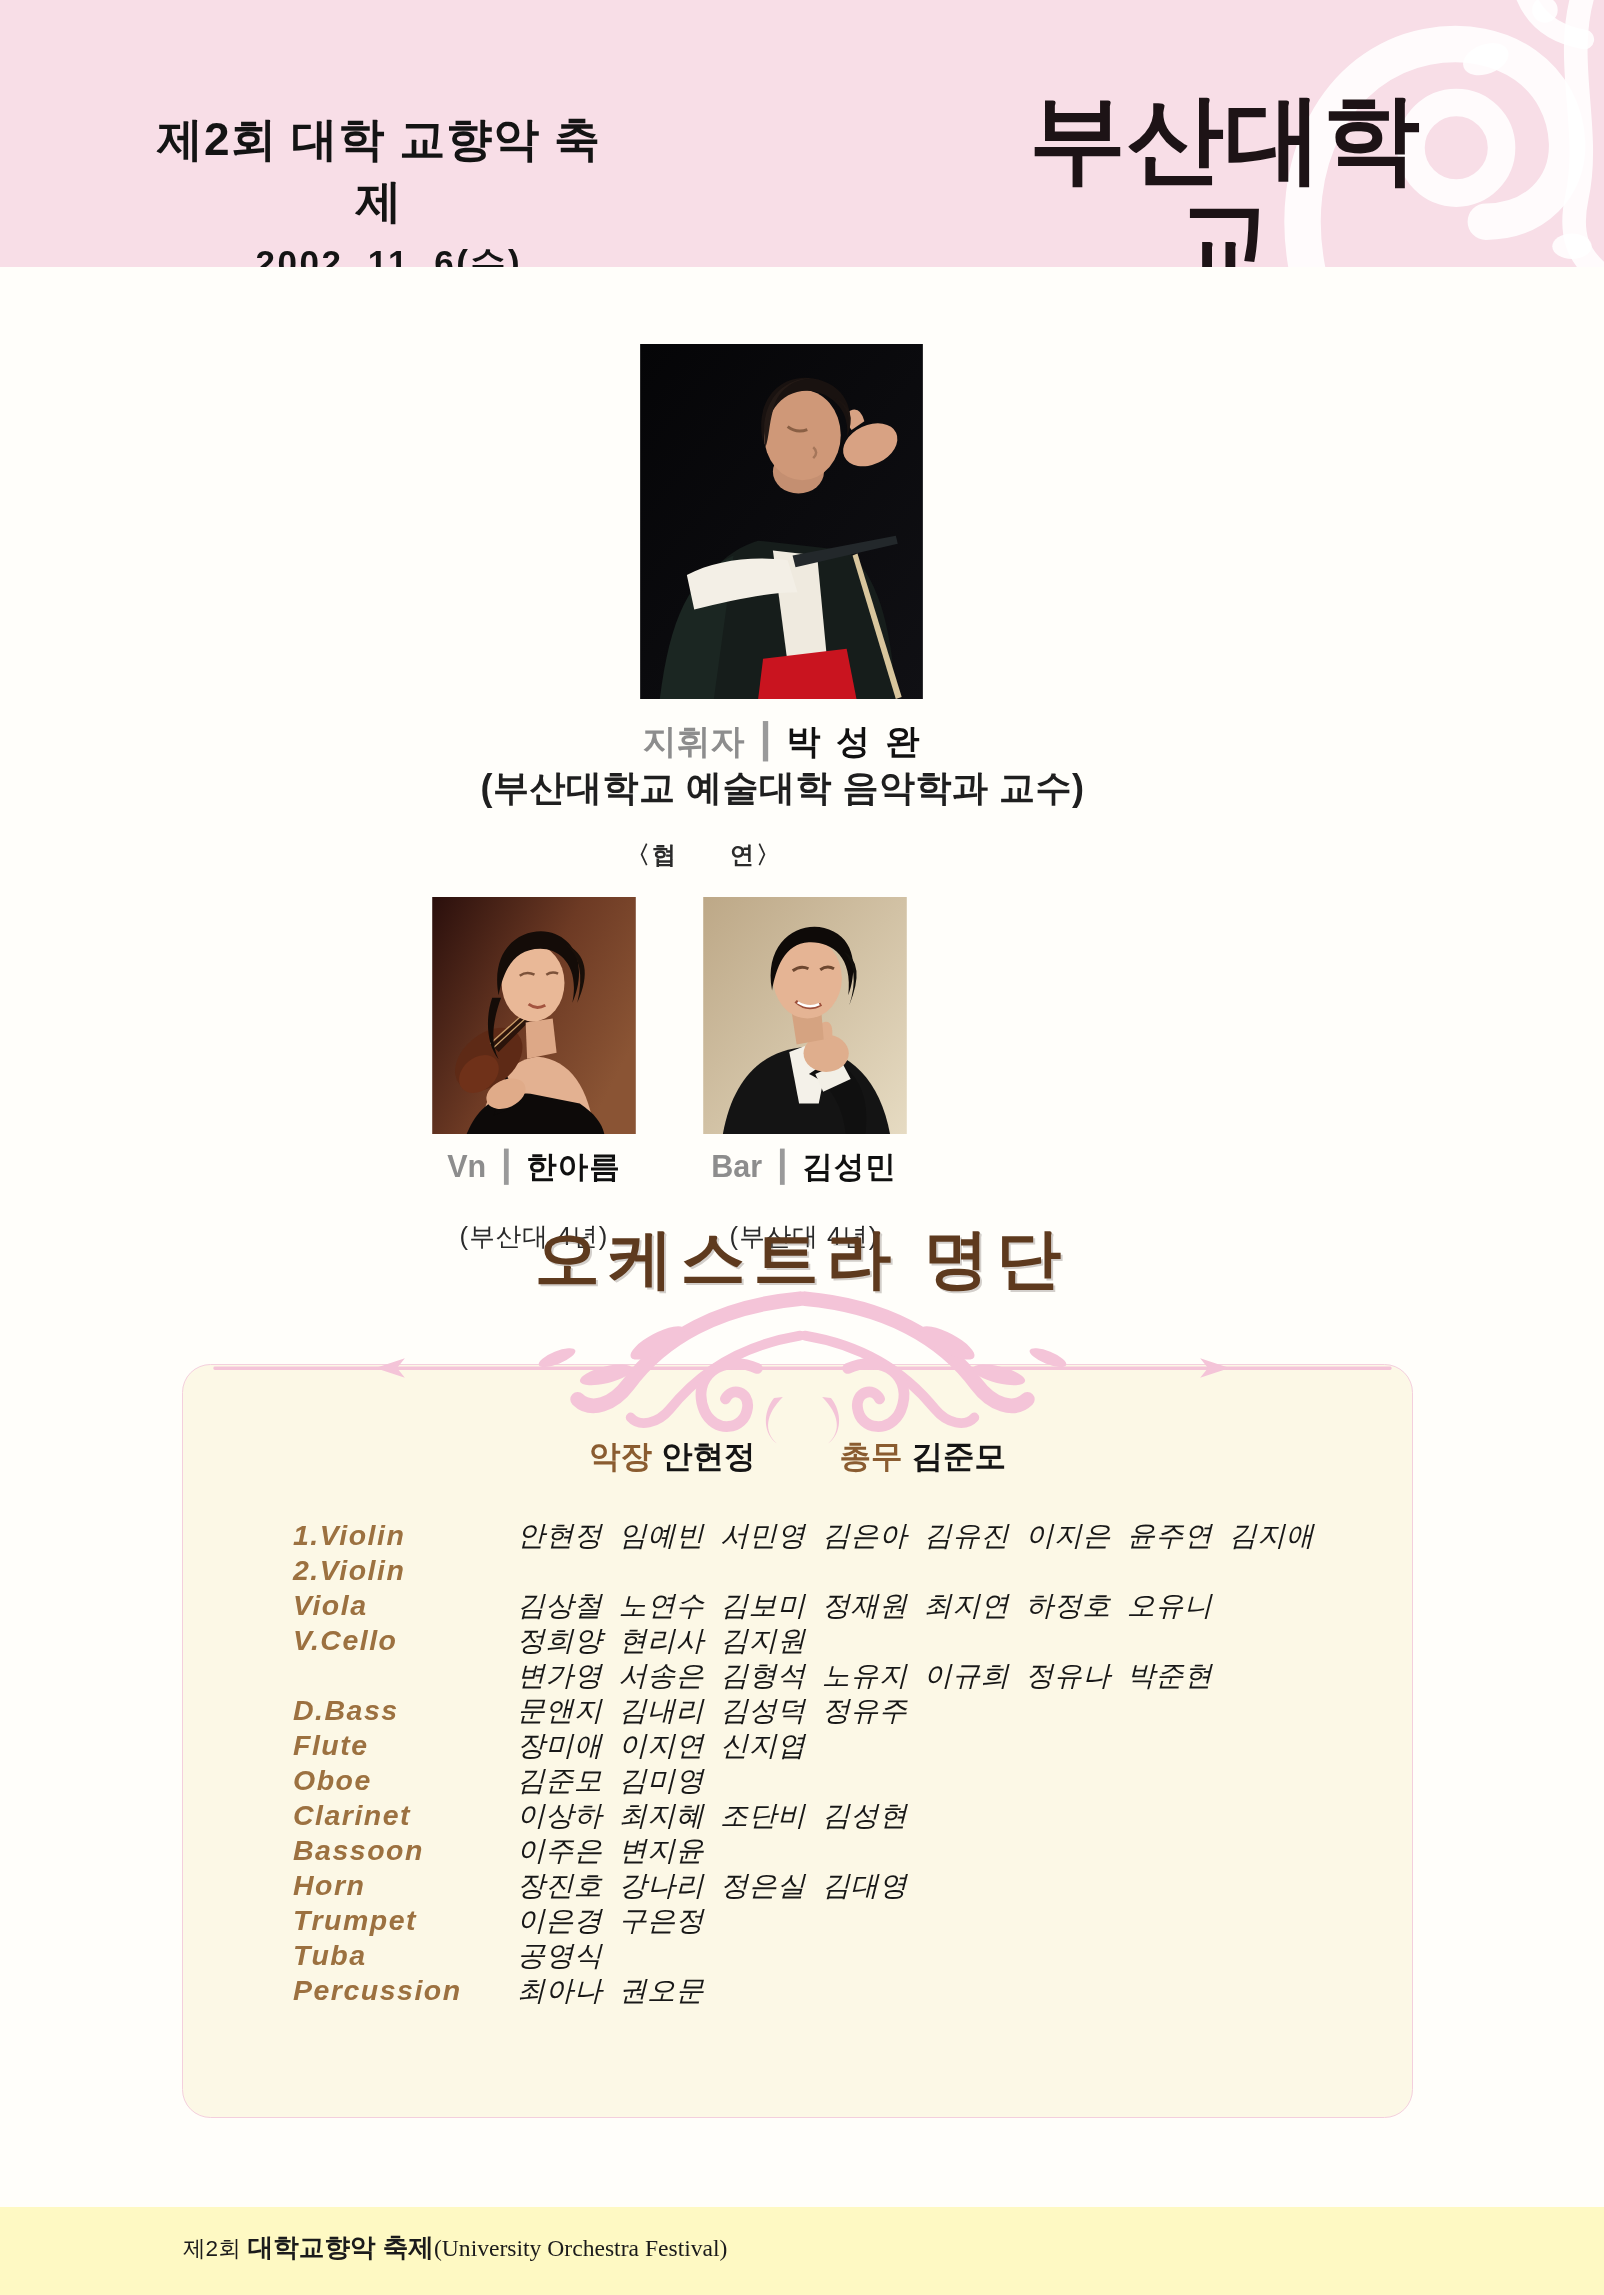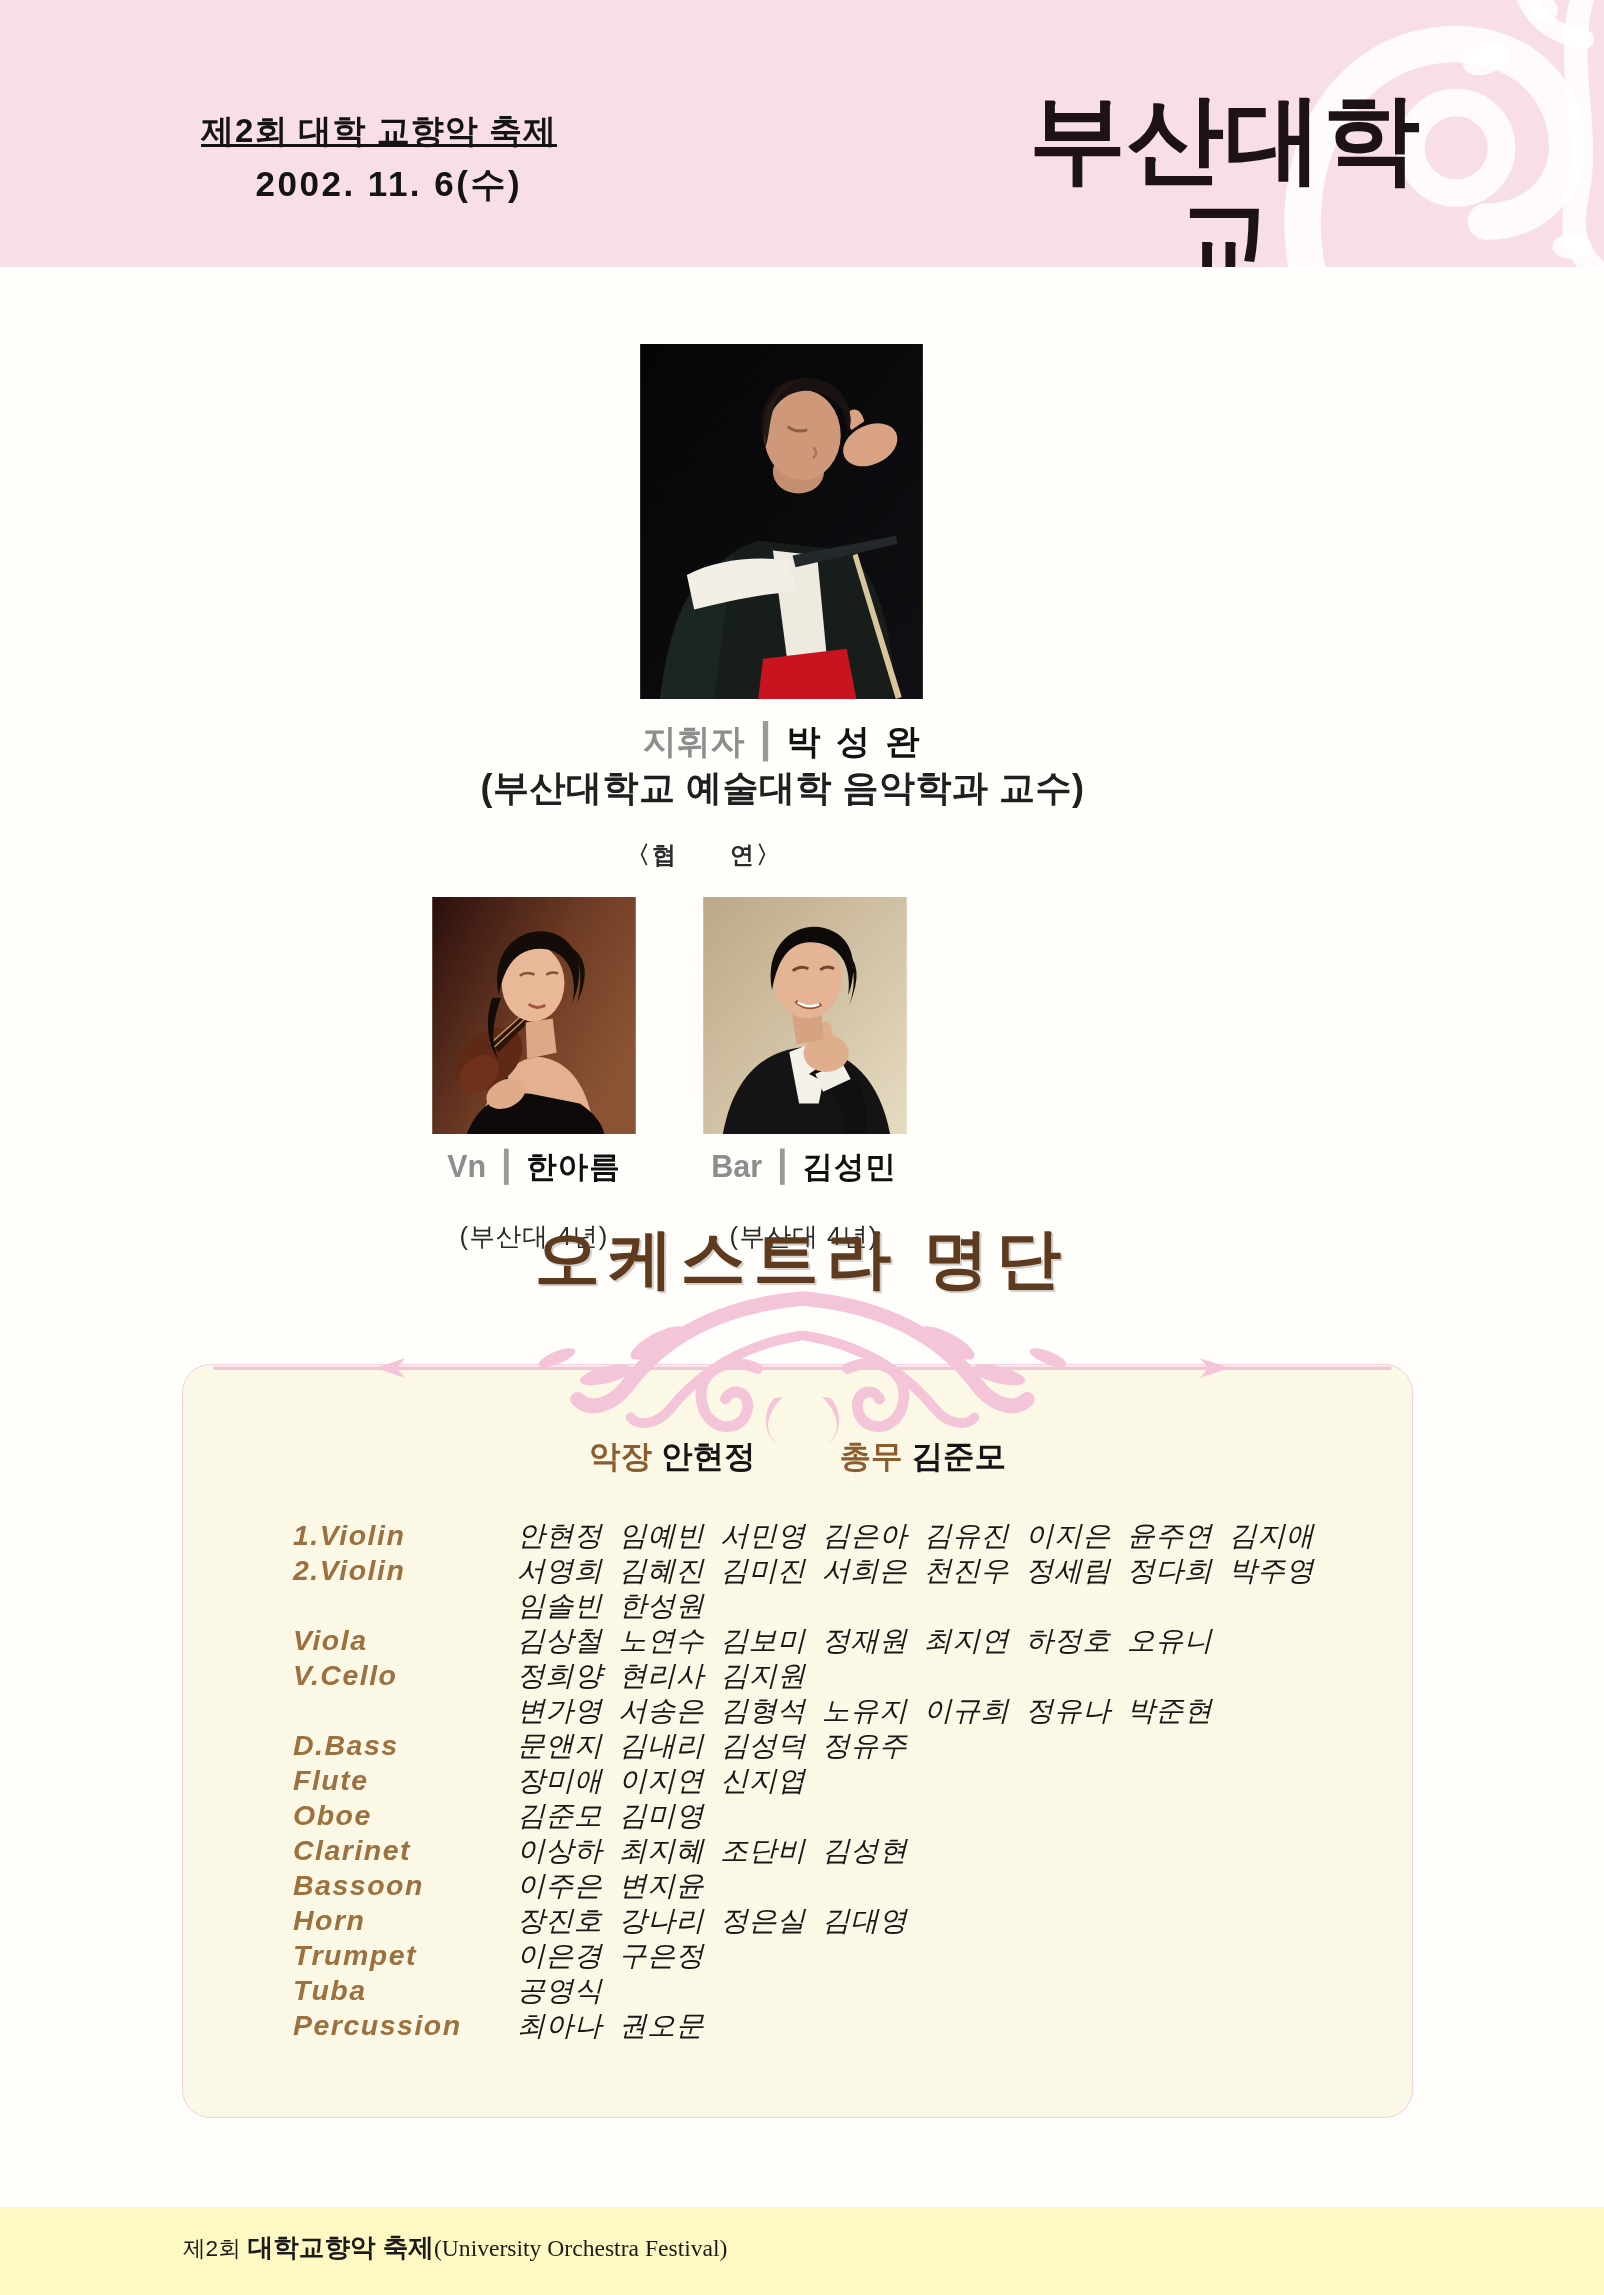--- a/index.html
+++ b/index.html
@@ -17,21 +17,21 @@
   
   .header {
     position:absolute; left:0; top:0; width:1604px; height:267px;
     background:#F8DEE7; overflow:hidden;
   }
   .header-swirl { position:absolute; right:0; top:0; height:267px; width:394px; }
   .festival-block {
     position:absolute; left:143px; top:109px; width:472px;
     text-align:center; font-weight:bold; color:#141414;
   }
-  .festival-line1 { font-size:33px; letter-spacing:1px;text-decoration:underline; }
+  .festival-line1 { font-size:46px; letter-spacing:1px; }
   .festival-line2 { font-size:35px; letter-spacing:2.5px; margin-top:6.9px; padding-left:19.7px; }
   .univ-block {
     position:absolute; left:994px; top:89px; width:462px; text-align:center;
   }
   .univ-name {
     font-family:"Liberation Serif","DejaVu Serif",serif;
     font-size:97px; font-weight:600; color:#1d1316; letter-spacing:1px; line-height:1.05;
   }
 
   
@@ -285,24 +285,20 @@
 
   <div class="roster-rows">
       <div class="roster-row">
         <div class="roster-label">1.Violin</div>
         <div class="roster-names">
           <div>안현정 임예빈 서민영 김은아 김유진 이지은 윤주연 김지애</div>
         </div>
       </div>
       <div class="roster-row">
         <div class="roster-label">2.Violin</div>
-        <div class="roster-names">
-          <div>서영희 김혜진 김미진 서희은 천진우 정세림 정다희 박주영</div>
-          <div>임솔빈 한성원</div>
-        </div>
       </div>
       <div class="roster-row">
         <div class="roster-label">Viola</div>
         <div class="roster-names">
           <div>김상철 노연수 김보미 정재원 최지연 하정호 오유니</div>
         </div>
       </div>
       <div class="roster-row">
         <div class="roster-label">V.Cello</div>
         <div class="roster-names">

